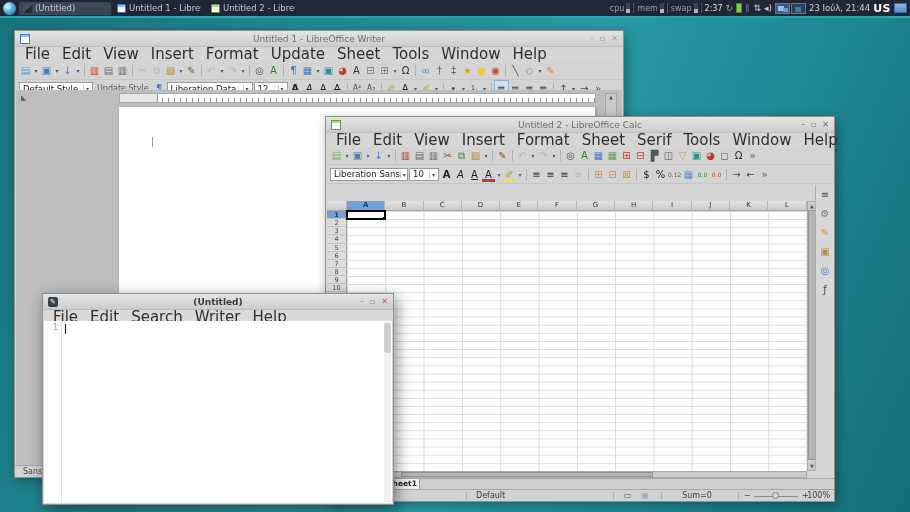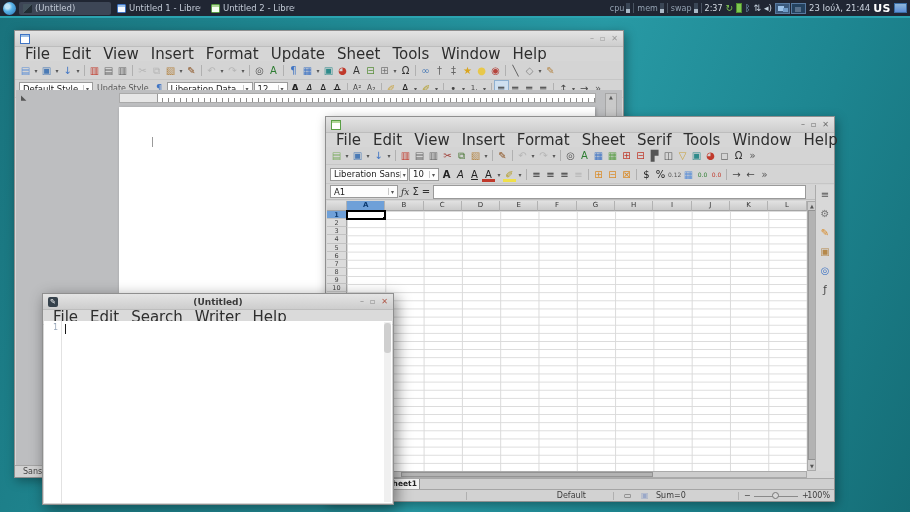--- a/index.html
+++ b/index.html
@@ -185,20 +185,21 @@
     <div class="ws other"></div>
   </div>
   <span class="clock">23 Ιούλ, 21:44</span>
   <span class="kbd">US</span>
   <div class="disp"></div>
 </div>
 
 <div class="win" id="writer">
   <div class="tbar">
     <div class="wicon writer"></div>
+    <div class="ttl">Untitled 1 - LibreOffice Writer</div>
     <div class="wc">
       <span>–</span>
       <span>▫</span>
       <span class="close">✕</span>
     </div>
   </div>
   <div class="menubar">
       <span class="menubar-item">File</span>
       <span class="menubar-item">Edit</span>
       <span class="menubar-item">View</span>
@@ -314,20 +315,21 @@
     <div class="wvscroll">▲</div>
   </div>
   <div class="wstatus">
     <span>Sans</span>
   </div>
 </div>
 
 <div class="win" id="calc">
   <div class="tbar">
     <div class="wicon calc"></div>
+    <div class="ttl">Untitled 2 - LibreOffice Calc</div>
     <div class="wc" style="color:#6e6e6e">
       <span>–</span>
       <span>▫</span>
       <span class="close">✕</span>
     </div>
   </div>
   <div class="menubar">
       <span class="menubar-item">File</span>
       <span class="menubar-item">Edit</span>
       <span class="menubar-item">View</span>
@@ -408,30 +410,20 @@
         <span class="tbi" style="color: rgb(34, 34, 34);">%</span>
         <span class="tbi" style="color: rgb(85, 85, 85); font-size: 6px;">0.12</span>
         <span class="tbi" style="color: rgb(91, 142, 214);">▦</span>
         <span class="tbi" style="color: rgb(46, 125, 50); font-size: 6px;">0.0</span>
         <span class="tbi" style="color: rgb(192, 57, 43); font-size: 6px;">0.0</span>
         <span class="tb-sep"></span>
         <span class="tbi" style="color: rgb(68, 68, 68);">→</span>
         <span class="tbi" style="color: rgb(68, 68, 68);">←</span>
         <span class="tbi" style="color: rgb(85, 85, 85);">»</span>
       </span>
-  </div>
-  <div class="formula">
-    <div class="combo namebox">
-      <span>A1</span>
-        <span class="ca">▾</span>
-    </div>
-    <span class="fxi">ƒx</span>
-    <span class="sigma">Σ</span>
-    <span class="eq">=</span>
-    <div class="fin"></div>
   </div>
   <div class="grid">
     <div class="colheads">
         <div class="ch" style="width: 20px;"></div>
         <div class="ch sel" style="width: 38.3px;">A</div>
         <div class="ch" style="width: 38.3px;">B</div>
         <div class="ch" style="width: 38.3px;">C</div>
         <div class="ch" style="width: 38.3px;">D</div>
         <div class="ch" style="width: 38.3px;">E</div>
         <div class="ch" style="width: 38.3px;">F</div>
@@ -493,26 +485,26 @@
       <span class="tbi" style="color: rgb(68, 68, 68);">ƒ</span>
     </div>
   <div class="chscroll">
     <div class="chthumb"></div>
   </div>
   <div class="tabsrow">
     <div class="sheettab">Sheet1</div>
   </div>
   <div class="cstatus">
     <span class="div" style="left:140px"></span>
-    <span class="st-abs" style="left:150px;width:110px;text-align:right">Default</span>
+    <span class="st-abs" style="left:150px;width:110px;text-align:left">Default</span>
     <span class="div" style="left:287px"></span>
     <span class="st-abs" style="left:298px;color:#555">▭</span>
     <span class="st-abs" style="left:315px;color:#9aa8c8">▣</span>
     <span class="div" style="left:335px"></span>
-    <span class="st-abs" style="left:330px;width:60px;text-align:left">Sum=0</span>
+    <span class="st-abs" style="left:341px;width:60px;text-align:center">Sum=0</span>
     <span class="div" style="left:412px"></span>
     <span class="st-abs" style="left:418px">−</span>
     <span class="zoomtrack"></span>
     <span class="zoomknob"></span>
     <span class="st-abs" style="left:476px">+</span>
     <span class="st-abs" style="right:4px">100%</span>
   </div>
 </div>
 
 <div class="win" id="editor">

